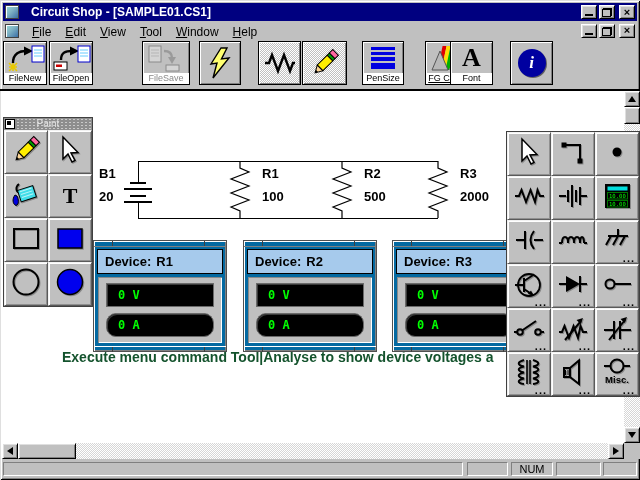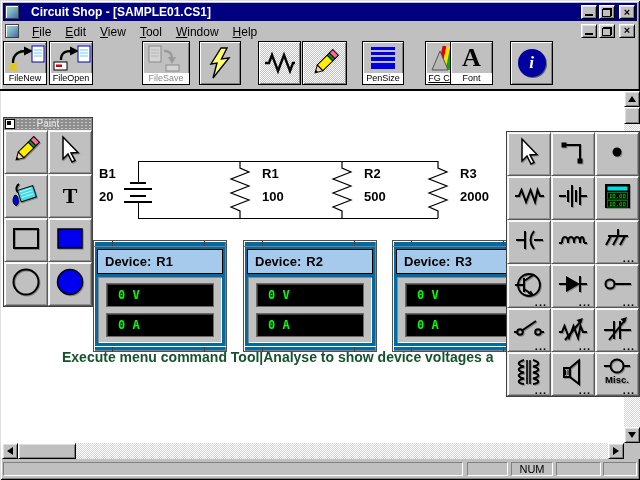--- a/index.html
+++ b/index.html
@@ -65,21 +65,21 @@
   .dp-strip{height:6px;flex:none;background-image:linear-gradient(#404040,#404040),linear-gradient(#404040,#404040);
     background-size:1px 6px;background-position:18px 0,110px 0;background-repeat:no-repeat;}
   .dp-strip.top{border-bottom:1px solid #808080;}
   .dp-strip.bottom{border-top:1px solid #fff;}
   .dp-header{height:25px;margin:2px 3px 0;border:1px solid #000;display:flex;align-items:center;
     padding-left:7px;gap:5px;font:bold 13px "Liberation Sans",sans-serif;color:#000;flex:none;}
   .dp-body{flex:1;margin:3px 4px;background:#c0c0c0;
     box-shadow:inset 1px 1px 0 #8a8a8a, inset -1px -1px 0 #fff;padding:6px 8px;}
   .lcd{height:24px;background:#000;border:1px solid #6a6a6a;box-shadow:inset 1px 1px 0 #3a3a3a;
     font:bold 12px "DejaVu Sans Mono",monospace;line-height:22px;padding-left:11px;}
-  .lcd + .lcd{margin-top:6px;}
+  .lcd + .lcd{margin-top:6px;border-radius:10px;}
   
   .vscroll{position:absolute;left:624px;top:91px;width:16px;height:352px;z-index:4;}
   .hscroll{position:absolute;left:2px;top:443px;width:622px;height:16px;z-index:2;}
   .sb-btn{position:absolute;width:16px;height:16px;background:#c0c0c0;border:1px solid;border-color:#fff #000 #000 #fff;
     box-shadow:inset 1px 1px 0 #dfdfdf, inset -1px -1px 0 #808080;display:flex;align-items:center;justify-content:center;}
   .sb-thumb{position:absolute;background:#c0c0c0;border:1px solid;border-color:#fff #000 #000 #fff;
     box-shadow:inset 1px 1px 0 #dfdfdf, inset -1px -1px 0 #808080;}
   .sb-track{position:absolute;background-color:#d6d6d6;
     background-image:linear-gradient(45deg,#fff 25%,transparent 25%,transparent 75%,#fff 75%),
                      linear-gradient(45deg,#fff 25%,transparent 25%,transparent 75%,#fff 75%);

